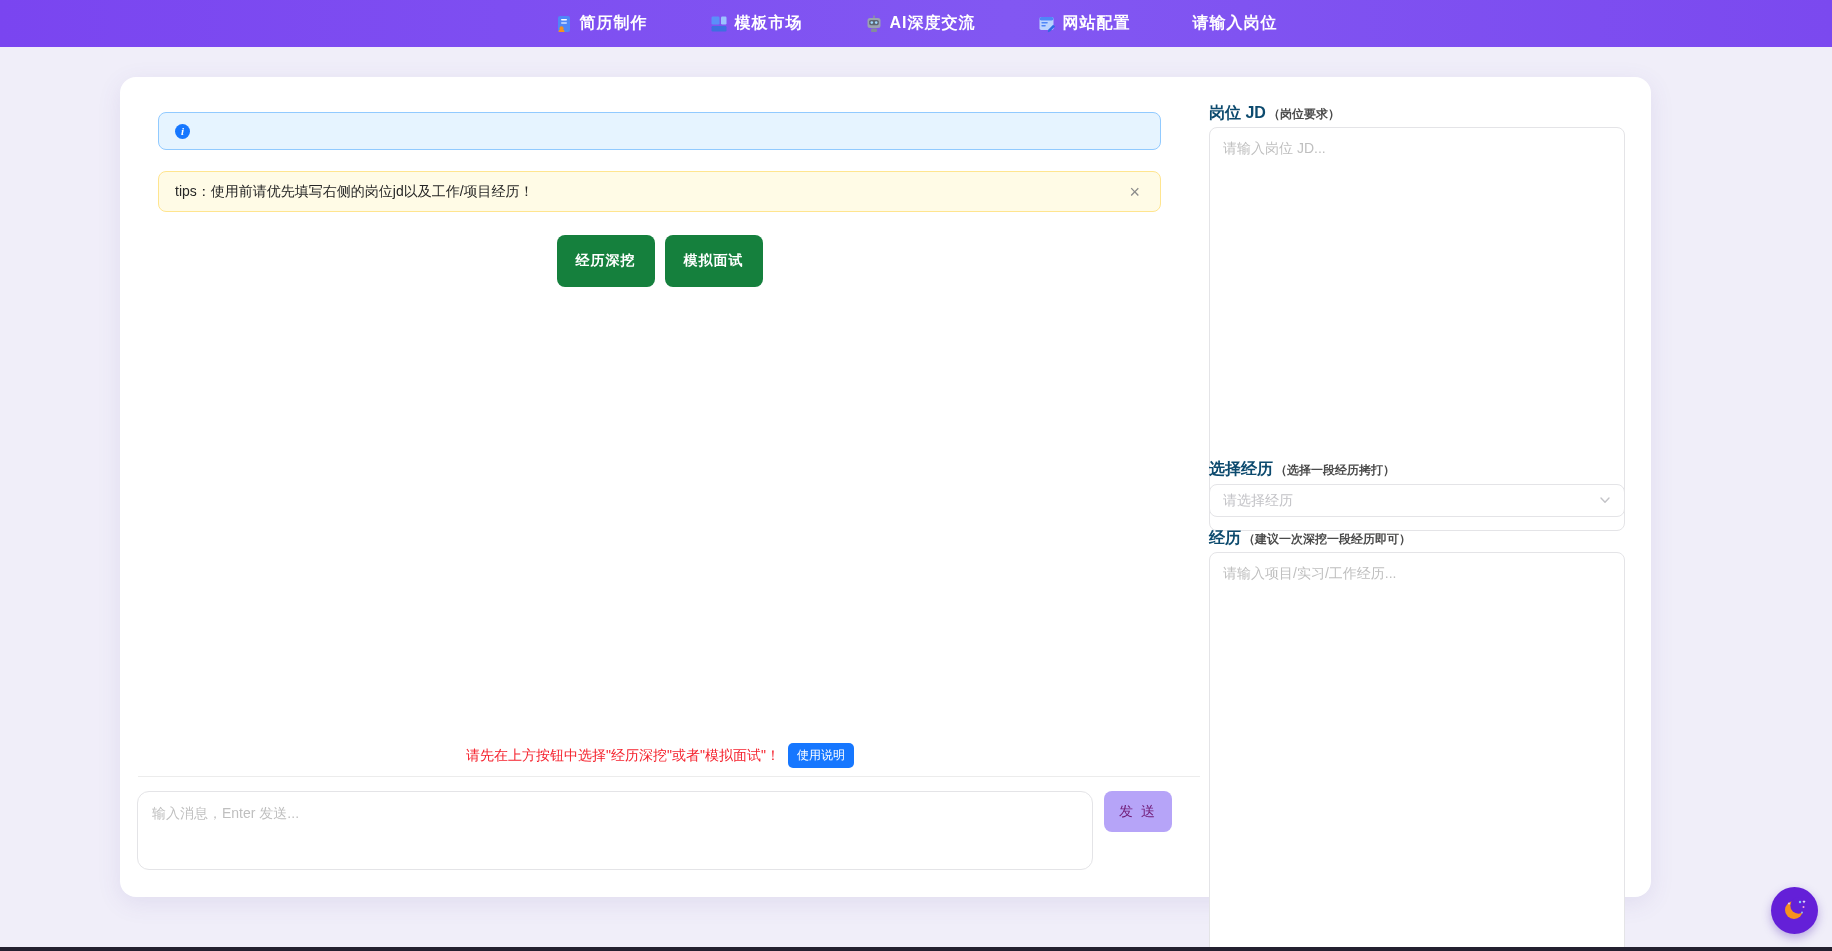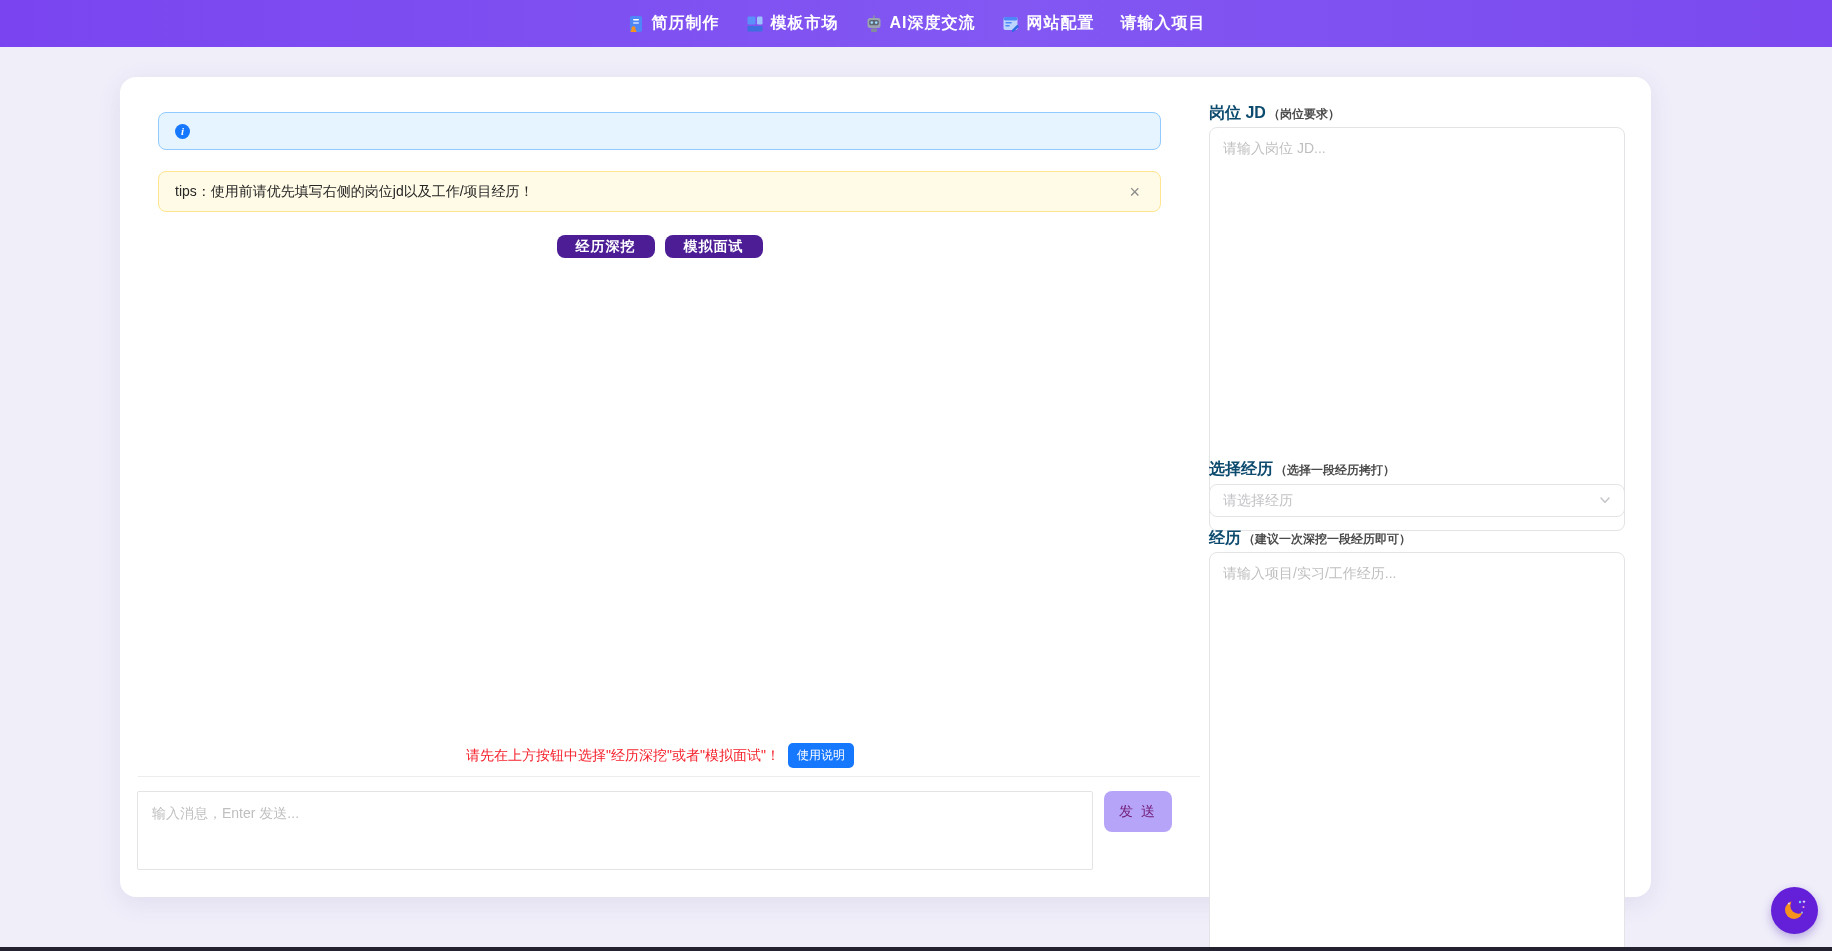--- a/index.html
+++ b/index.html
@@ -11,21 +11,21 @@
     overflow: hidden;
   }
 
   
   .navbar {
     height: 47px;
     background: linear-gradient(90deg, #7a45f0 0%, #8257f2 55%, #7b49ef 100%);
     display: flex;
     align-items: center;
     justify-content: center;
-    gap: 26px;
+    gap: 62px;
   }
   .nav-item {
     display: flex;
     align-items: center;
     gap: 7px;
     color: #ffffff;
     font-size: 16px;
     font-weight: 700;
     letter-spacing: 1px;
     cursor: pointer;
@@ -90,25 +90,25 @@
 
   .mode-buttons {
     position: absolute;
     left: 38px; top: 158px;
     width: 1003px;
     display: flex;
     justify-content: center;
     gap: 10px;
   }
   .mode-btn {
-    background: #4c1d95;
+    background: #15803d;
     color: #ffffff;
     border: none;
     border-radius: 8px;
-    height: 23px;
+    height: 52px;
     padding: 0 19px;
     font-size: 14px;
     font-weight: 600;
     letter-spacing: 1px;
     cursor: pointer;
     font-family: inherit;
   }
 
   .hint-row {
     position: absolute;
@@ -136,21 +136,21 @@
     left: 18px; top: 699px;
     width: 1062px; height: 0;
     border-top: 1px solid #ececec;
   }
 
   .chat-input {
     position: absolute;
     left: 17px; top: 714px;
     width: 956px; height: 79px;
     border: 1px solid #e4e4e7;
-    border-radius: 2px;
+    border-radius: 12px;
     padding: 13px 14px;
     font-size: 14px;
     font-family: inherit;
     color: #333;
     resize: none;
     outline: none;
   }
   .chat-input::placeholder { color: #bfbfbf; }
 
   .send-btn {
@@ -288,21 +288,21 @@
         <rect x="1.5" y="2" width="14" height="3.4" rx="1.8" fill="#4f86f7"></rect>
         <rect x="3.3" y="7" width="6.5" height="1.5" rx="0.75" fill="#4f86f7"></rect>
         <rect x="3.3" y="10" width="4.5" height="1.5" rx="0.75" fill="#4f86f7"></rect>
         <path d="M10.2 14.8 L15.2 9.8 L17 11.6 L12 16.6 L9.8 17.2 Z" fill="#2d6ae3"></path>
       </svg>
     </span>
     <span>网站配置</span>
   </div>
 
   <div class="nav-item">
-    <span>请输入项目</span>
+    <span>请输入岗位</span>
   </div>
 </div>
 
 <div class="card">
 
   <div class="alert alert-info">
     <span class="info-icon">i</span>
   </div>
 
   <div class="alert alert-warn">

